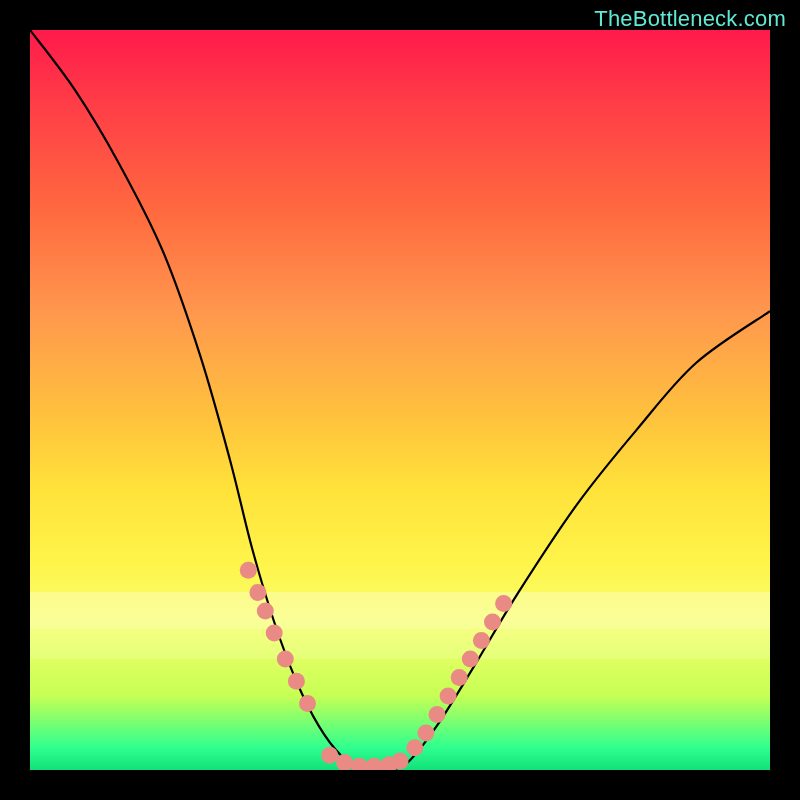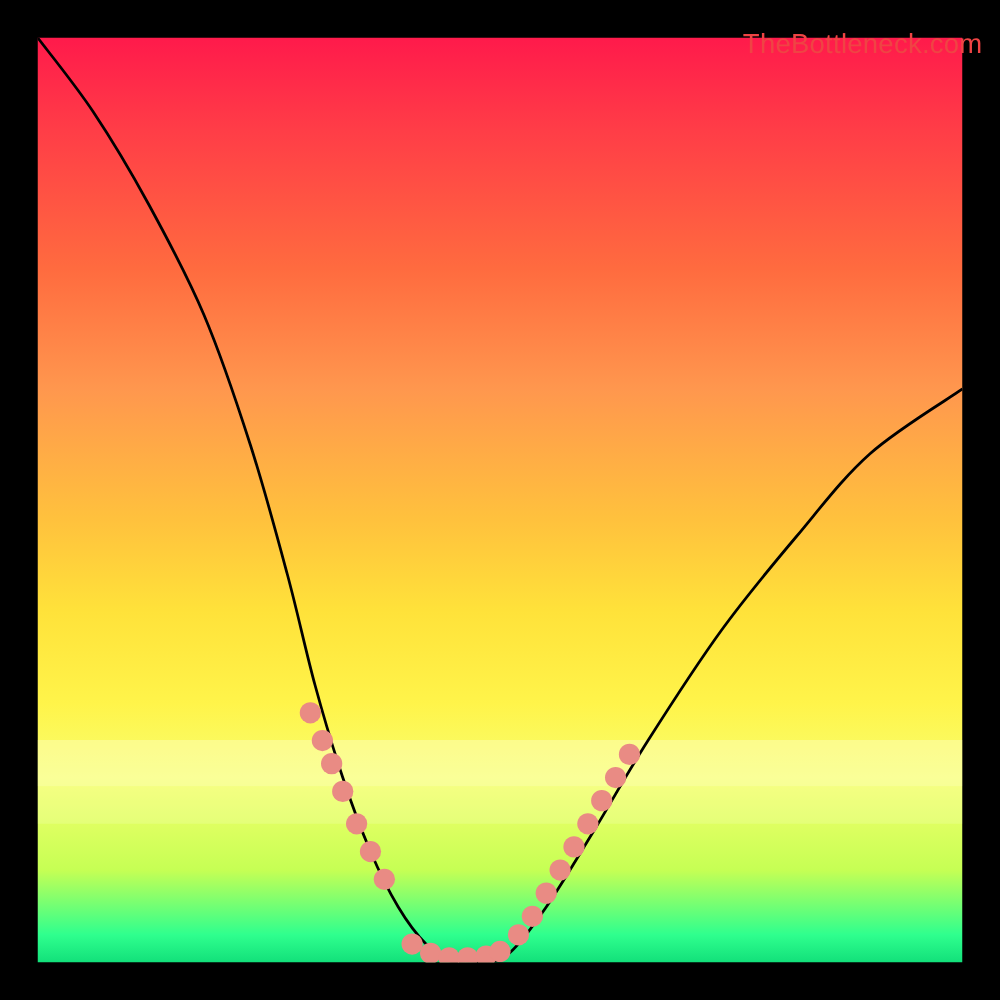--- a/index.html
+++ b/index.html
@@ -45,23 +45,23 @@
     );
   }
   .pale-band {
     position: absolute;
     left: 0;
     width: 100%;
     background: rgba(255,255,230,0.35);
   }
   .watermark {
     position: absolute;
-    top: 22px;
+    top: 6px;
     right: 14px;
-    color: #ef4444;
+    color: #5eead4;
     font-size: 22px;
     font-weight: 500;
     letter-spacing: 0.2px;
     user-select: none;
   }
   svg.curve {
     position: absolute;
     left: 0; top: 0;
     width: 100%; height: 100%;
     overflow: visible;

